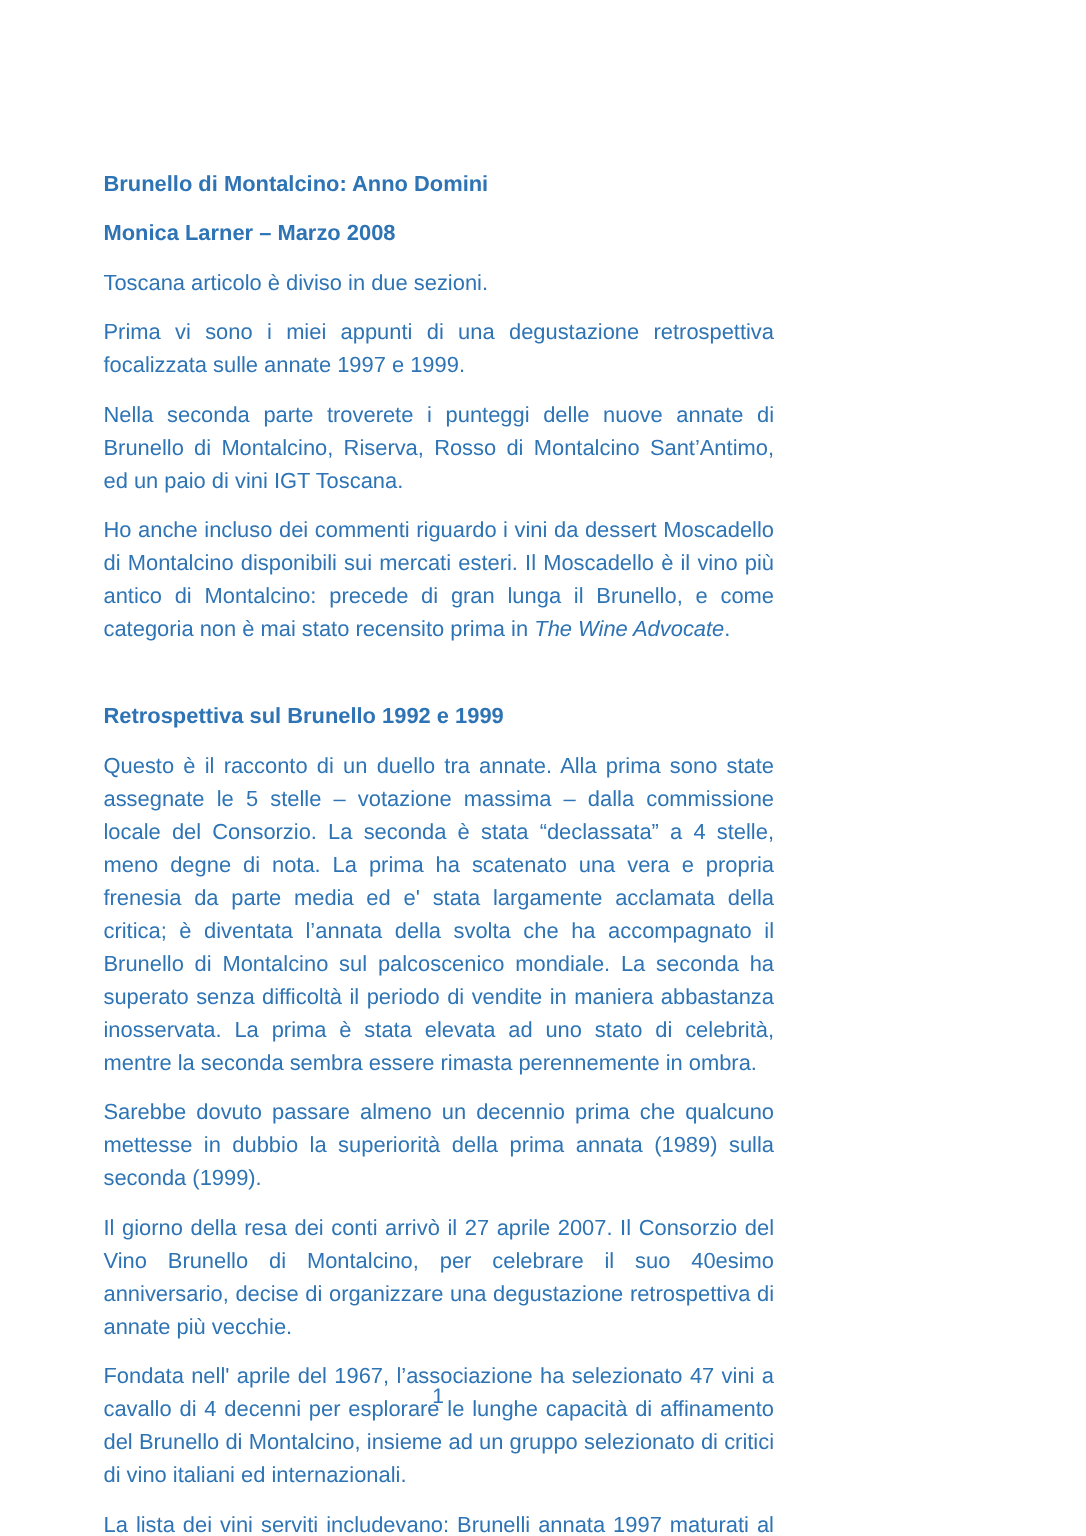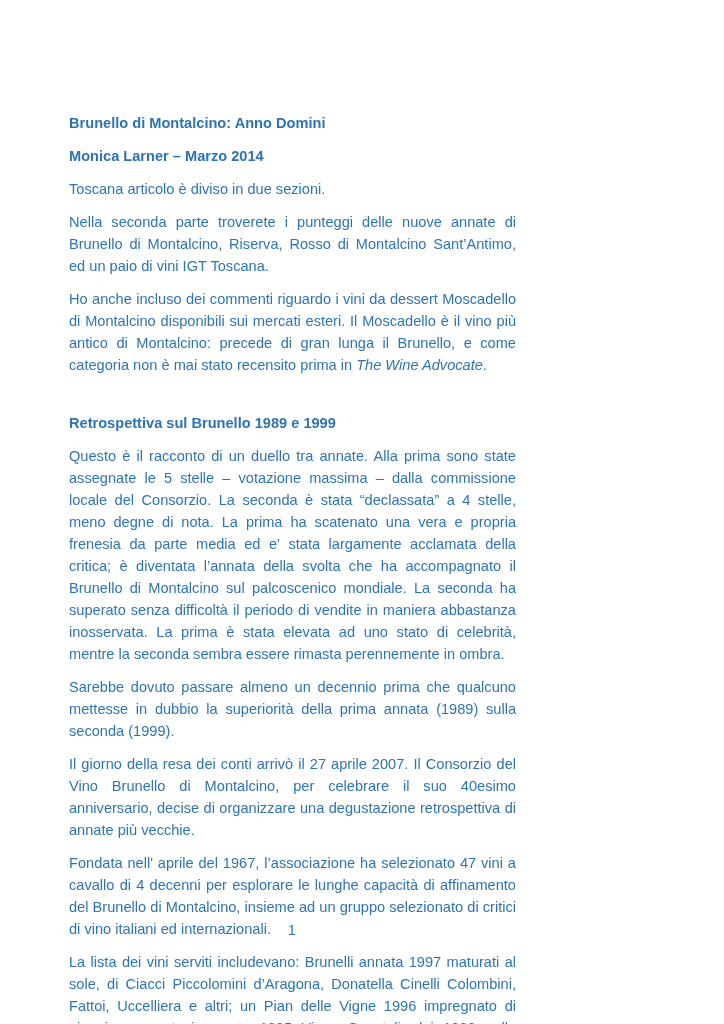--- a/index.html
+++ b/index.html
@@ -49,25 +49,26 @@
     font-size: 14px;
     color: #2E74B5;
   }
 </style>
 </head>
 <body>
 
 <div class="page">
   <div class="doc-body">
       <p class="title"><span class="bold">Brunello di Montalcino: Anno Domini</span></p>
-      <p class="byline"><span class="bold">Monica Larner – Marzo 2014</span></p>
+      <p class="byline"><span class="bold">Monica Larner – Marzo 2008</span></p>
       <p class="para"><span>Toscana articolo è diviso in due sezioni.</span></p>
+      <p class="para"><span>Prima vi sono i miei appunti di una degustazione retrospettiva focalizzata sulle annate 1997 e 1999.</span></p>
       <p class="para"><span>Nella seconda parte troverete i punteggi delle nuove annate di Brunello di Montalcino, Riserva, Rosso di Montalcino Sant’Antimo, ed un paio di vini IGT Toscana.</span></p>
       <p class="para"><span>Ho anche incluso dei commenti riguardo i vini da dessert Moscadello di Montalcino disponibili sui mercati esteri. Il Moscadello è il vino più antico di Montalcino: precede di gran lunga il Brunello, e come categoria non è mai stato recensito prima in </span><span class="italic">The Wine Advocate</span><span>.</span></p>
-      <p class="section-heading"><span class="bold">Retrospettiva sul Brunello 1989 e 1999</span></p>
+      <p class="section-heading"><span class="bold">Retrospettiva sul Brunello 1992 e 1999</span></p>
       <p class="para"><span>Questo è il racconto di un duello tra annate.   Alla prima sono state assegnate le 5 stelle – votazione massima  – dalla commissione locale del Consorzio. La seconda è stata “declassata” a 4 stelle, meno degne di nota. La prima ha scatenato una vera e propria frenesia  da parte media ed e' stata largamente acclamata della critica; è diventata l’annata della svolta che ha accompagnato il Brunello di Montalcino sul palcoscenico mondiale. La seconda  ha superato senza difficoltà il periodo di vendite in maniera abbastanza inosservata. La prima è stata elevata ad uno stato di celebrità, mentre la  seconda sembra essere rimasta perennemente in ombra.</span></p>
       <p class="para"><span>Sarebbe dovuto passare almeno un decennio  prima che qualcuno mettesse in dubbio la superiorità della prima annata (1989) sulla seconda (1999).</span></p>
       <p class="para"><span>Il giorno della resa dei conti arrivò  il 27 aprile 2007. Il Consorzio del Vino Brunello di Montalcino, per celebrare il suo 40esimo anniversario,  decise di  organizzare una degustazione retrospettiva di annate più vecchie.</span></p>
       <p class="para"><span>Fondata nell' aprile del 1967, l’associazione ha selezionato 47 vini a cavallo di 4 decenni per esplorare le lunghe capacità di affinamento del Brunello di Montalcino, insieme ad un gruppo selezionato di critici di vino italiani ed internazionali.</span></p>
       <p class="para"><span>La lista dei vini serviti includevano: Brunelli annata 1997 maturati al sole, di Ciacci Piccolomini d’Aragona, Donatella Cinelli Colombini, Fattoi, Uccelliera e altri; un Pian delle Vigne 1996 impregnato di pioggia; un entusiasmante 1995 Vigna Spuntali, dei 1993 nella media, di Collosorbo e Caparzo Vigna la Casa; un 1992 problematico di SanCarlo; due campioni della vendemmia altamente anticipata 1988 che presentavano entrambi problemi di tappo; 1985 di il Paradiso di Manfredi e Salvioni che erano splendidamente equilibrati: un buon 1982 di Camigliano, un Col</span></p>
     </div>
   <div class="footer">1</div>
 </div>
 
 </body></html>

